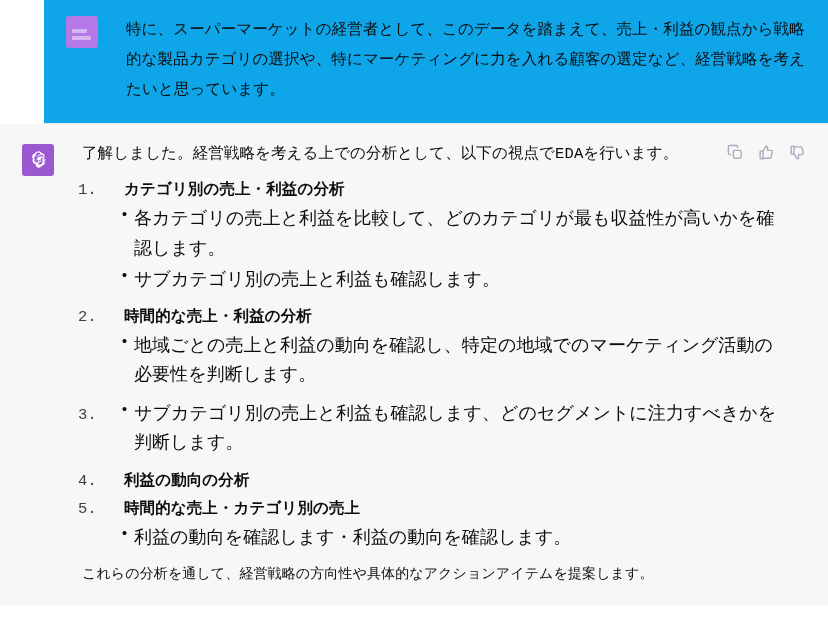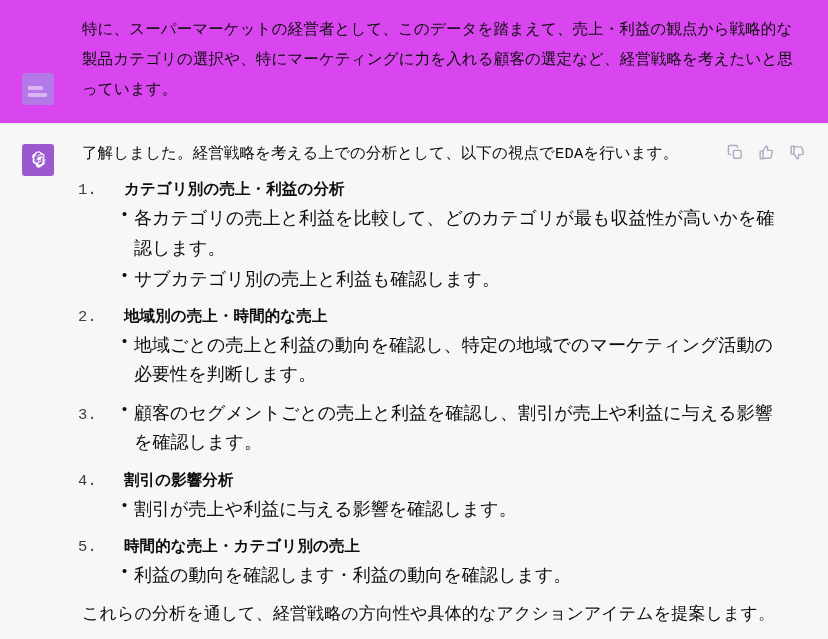--- a/index.html
+++ b/index.html
@@ -13,25 +13,26 @@
     background: #ffffff;
     font-family: "Liberation Sans", sans-serif;
     color: #0d0d0d;
     overflow: hidden;
   }
   .conversation {
     width: 828px;
   }
   
   .msg-user {
-    background: #d946ef;
+    background: #0ea5e9;
     padding: 14px 22px 18px 22px;
     display: flex;
-    align-items: flex-end;
+    align-items: flex-start;
     border-bottom: 1px solid #e8e8e8;
+    margin-left: 44px;
   }
   .msg-assistant {
     background: #f7f7f8;
     padding: 18px 22px 20px 22px;
     display: flex;
     align-items: flex-start;
     position: relative;
     font-family: Liberation Mono, monospace;
   }
   .avatar {
@@ -113,21 +114,21 @@
   }
   ul.subs > li:before {
     content: "•";
     position: absolute;
     left: 0;
     top: -1px;
     color: #0d0d0d;
     font-size: 15px;
   }
   .p-outro {
-    font-size: 17px;
+    font-size: 14px;
     line-height: 1.6;
     margin: 0 0 0 0;
     letter-spacing: .1px;
     color: #0d0d0d;
   }
   
   .actions {
     position: absolute;
     top: 20px;
     right: 22px;
@@ -171,35 +172,32 @@
 
       <ol class="steps">
         <li>
           <span class="li-title">カテゴリ別の売上・利益の分析</span>
           <ul class="subs">
             <li>各カテゴリの売上と利益を比較して、どのカテゴリが最も収益性が高いかを確認します。</li>
             <li>サブカテゴリ別の売上と利益も確認します。</li>
           </ul>
         </li>
         <li>
-          <span class="li-title">地域別の売上・時間的な売上</span>
+          <span class="li-title">時間的な売上・利益の分析</span>
           <ul class="subs">
             <li>地域ごとの売上と利益の動向を確認し、特定の地域でのマーケティング活動の必要性を判断します。</li>
           </ul>
         </li>
         <li>
           <ul class="subs">
-            <li>顧客のセグメントごとの売上と利益を確認し、割引が売上や利益に与える影響を確認します。</li>
-          </ul>
-        </li>
-        <li>
-          <span class="li-title">割引の影響分析</span>
-          <ul class="subs">
-            <li>割引が売上や利益に与える影響を確認します。</li>
-          </ul>
+            <li>サブカテゴリ別の売上と利益も確認します、どのセグメントに注力すべきかを判断します。</li>
+          </ul>
+        </li>
+        <li>
+          <span class="li-title">利益の動向の分析</span>
         </li>
         <li>
           <span class="li-title">時間的な売上・カテゴリ別の売上</span>
           <ul class="subs">
             <li>利益の動向を確認します・利益の動向を確認します。</li>
           </ul>
         </li>
       </ol>
 
       <p class="p-outro">これらの分析を通して、経営戦略の方向性や具体的なアクションアイテムを提案します。</p>

